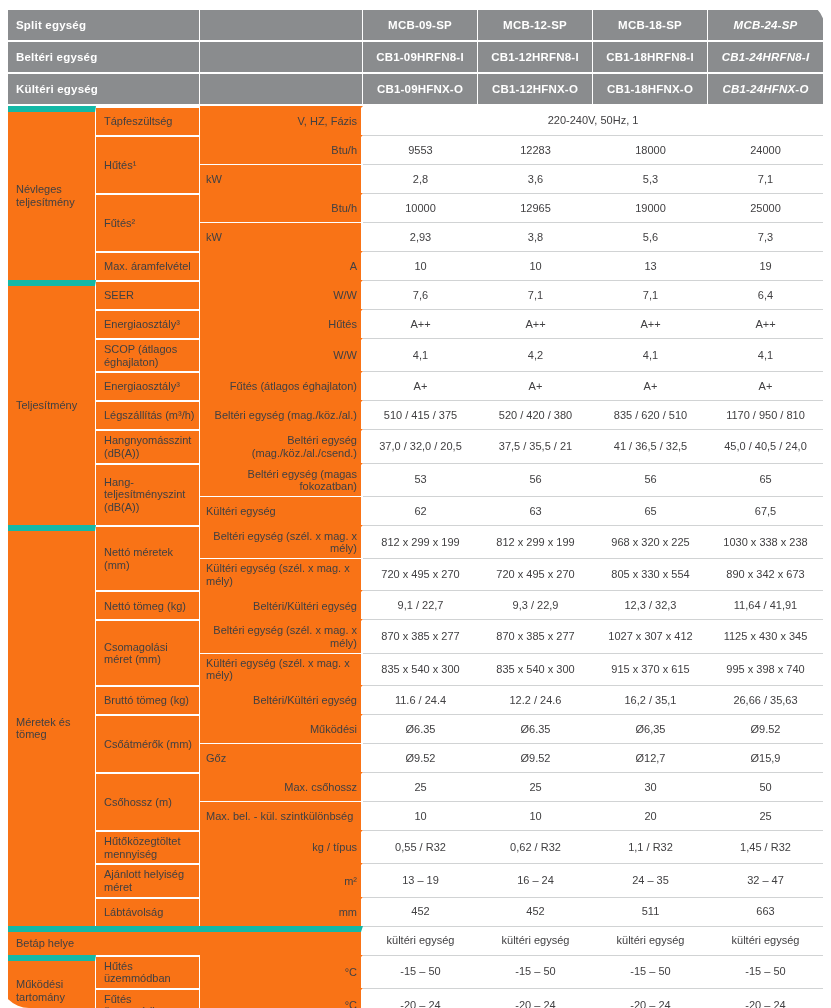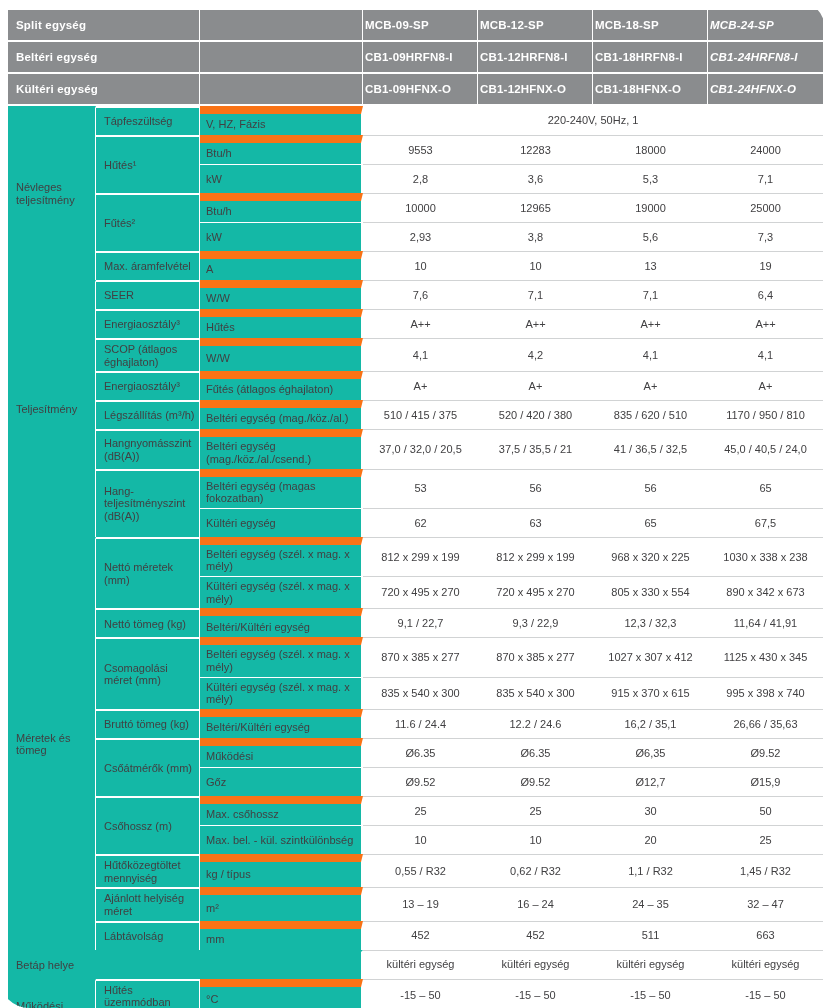--- a/index.html
+++ b/index.html
@@ -35,36 +35,36 @@
     font-weight: 700;
     font-size: 11.5px;
     height: 32px;
     vertical-align: middle;
     border-bottom: 2px solid #ffffff;
     border-right: 1px solid #ffffff;
     padding: 2px 8px;
     letter-spacing: 0.2px;
   }
   td.hdr.last { border-right: none; font-style: italic; }
-  td.hdr.hval { padding: 2px 2px; }
+  td.hdr.hval { text-align: center; padding: 2px 2px; }
 
   
   td.sec, td.param, td.sub {
-    background: #14b8a6;
+    background: #f97316;
     color: #414042;
     font-size: 11px;
     line-height: 1.15;
     vertical-align: middle;
     padding: 3px 4px 3px 8px;
     border-right: 1px solid #ffffff;
   }
-  td.sec   { border-top: 2px solid #14b8a6; }
+  td.sec   { border-top: 6px solid #14b8a6; }
   td.param { border-top: 2px solid #ffffff; }
   td.sub   { border-top: 1px solid #ffffff; border-right: 2px solid #ffffff; padding-left: 6px; }
-  td.sub.gstart { border-top: 8px solid #f97316; }
+  td.sub.gstart { border-top: 2px solid #f97316; text-align: right; }
   td.sec.full { border-right: 2px solid #ffffff; }
 
   
   td.val {
     background: #ffffff;
     color: #414042;
     font-size: 11px;
     line-height: 1.15;
     height: 29px;
     vertical-align: middle;

